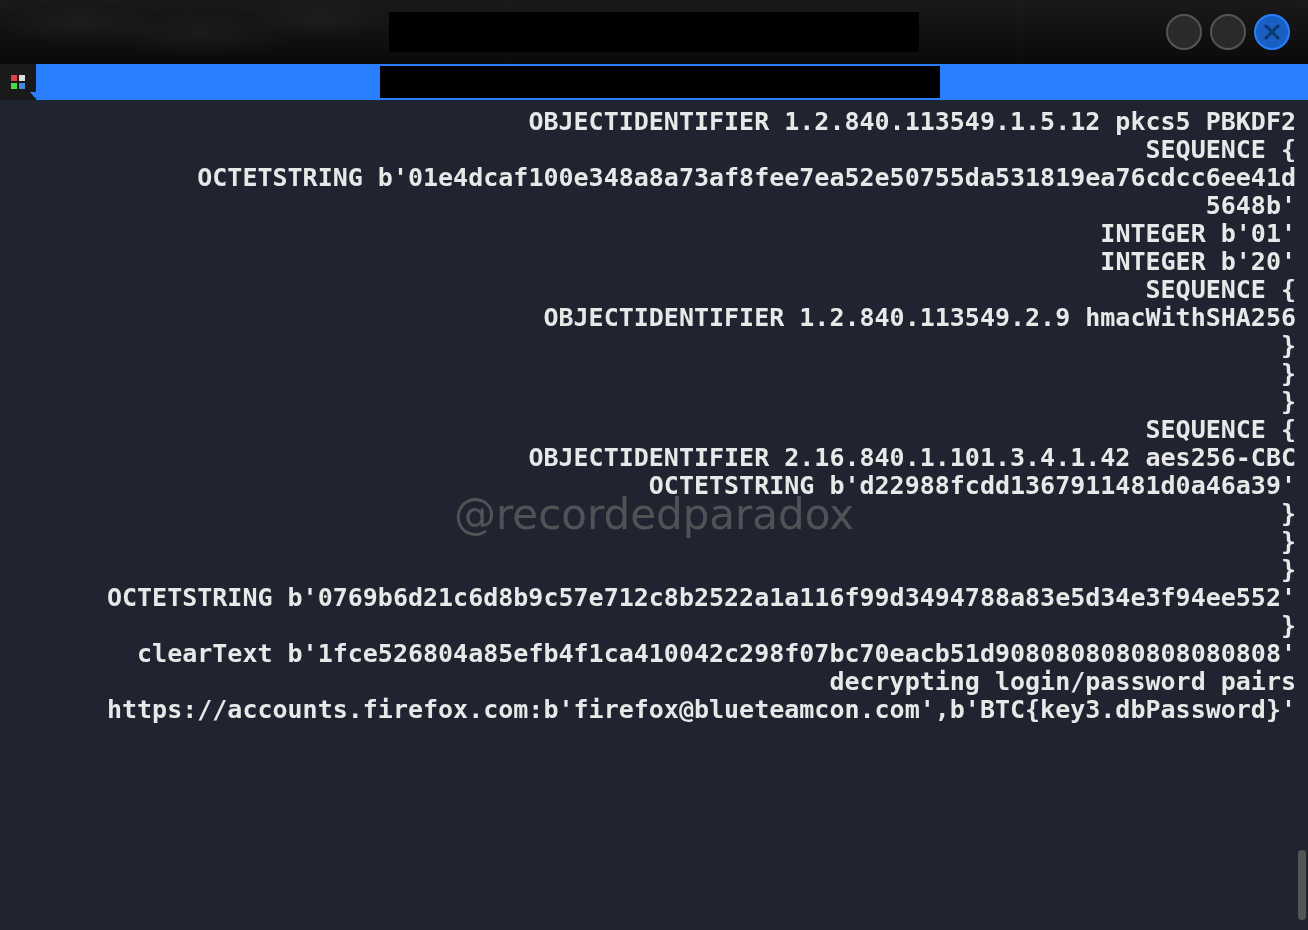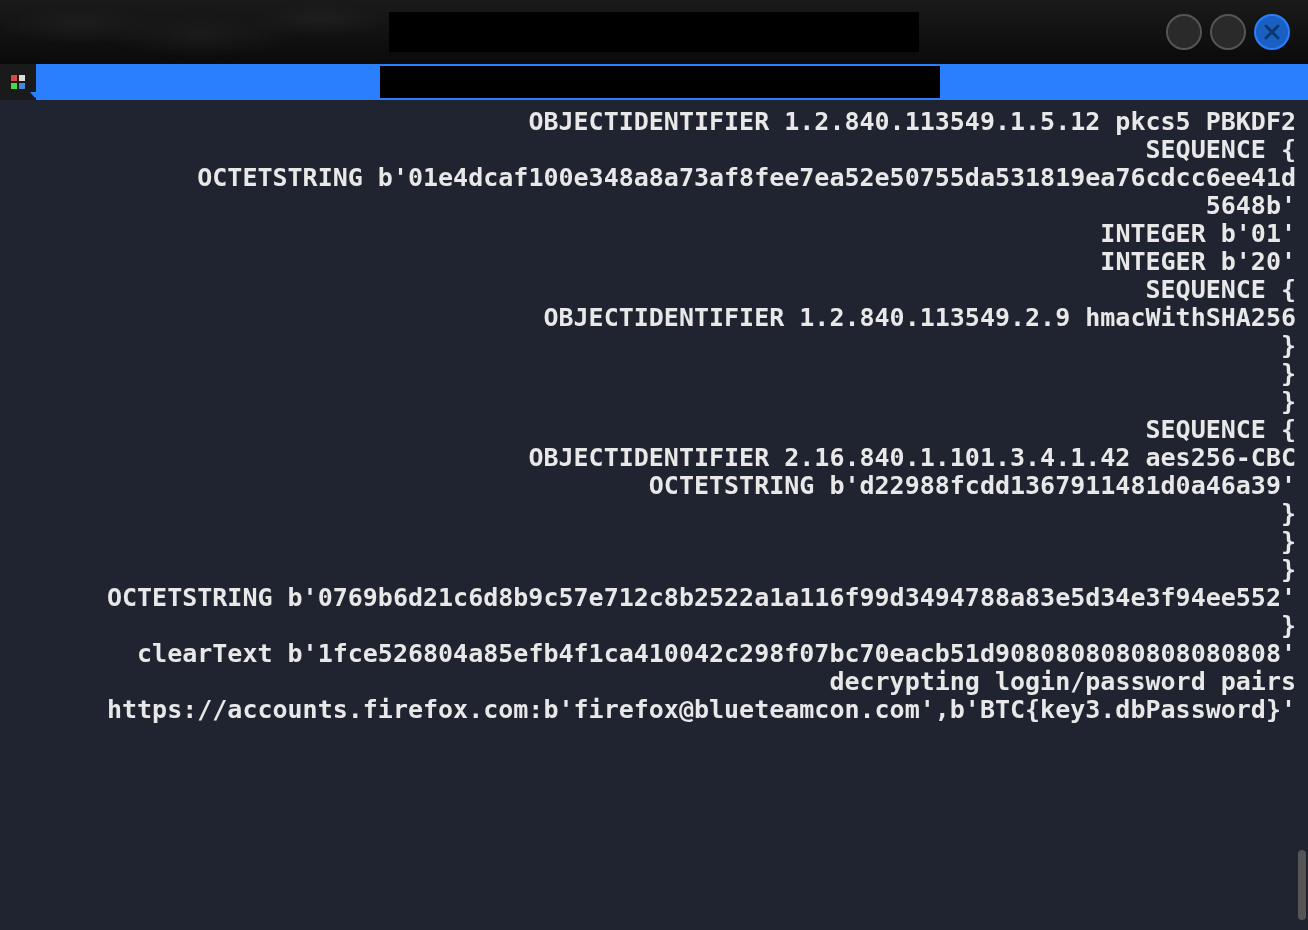--- a/index.html
+++ b/index.html
@@ -213,17 +213,18 @@
 <span>         OBJECTIDENTIFIER 2.16.840.1.101.3.4.1.42 aes256-CBC</span>
 <span>         OCTETSTRING b'd22988fcdd1367911481d0a46a39'</span>
 <span>       }</span>
 <span>     }</span>
 <span>   }</span>
 <span>   OCTETSTRING b'0769b6d21c6d8b9c57e712c8b2522a1a116f99d3494788a83e5d34e3f94ee552'</span>
 <span> }</span>
 <span>clearText b'1fce526804a85efb4f1ca410042c298f07bc70eacb51d9080808080808080808'</span>
 <span>decrypting login/password pairs</span>
 <span>https://accounts.firefox.com:b'firefox@blueteamcon.com',b'BTC{key3.dbPassword}'</span>
+    <div class="watermark">@recordedparadox</div>
     <div class="scrollbar-track">
       <div class="scrollbar-thumb"></div>
     </div>
   </div>
 </div>
 
 </body></html>

